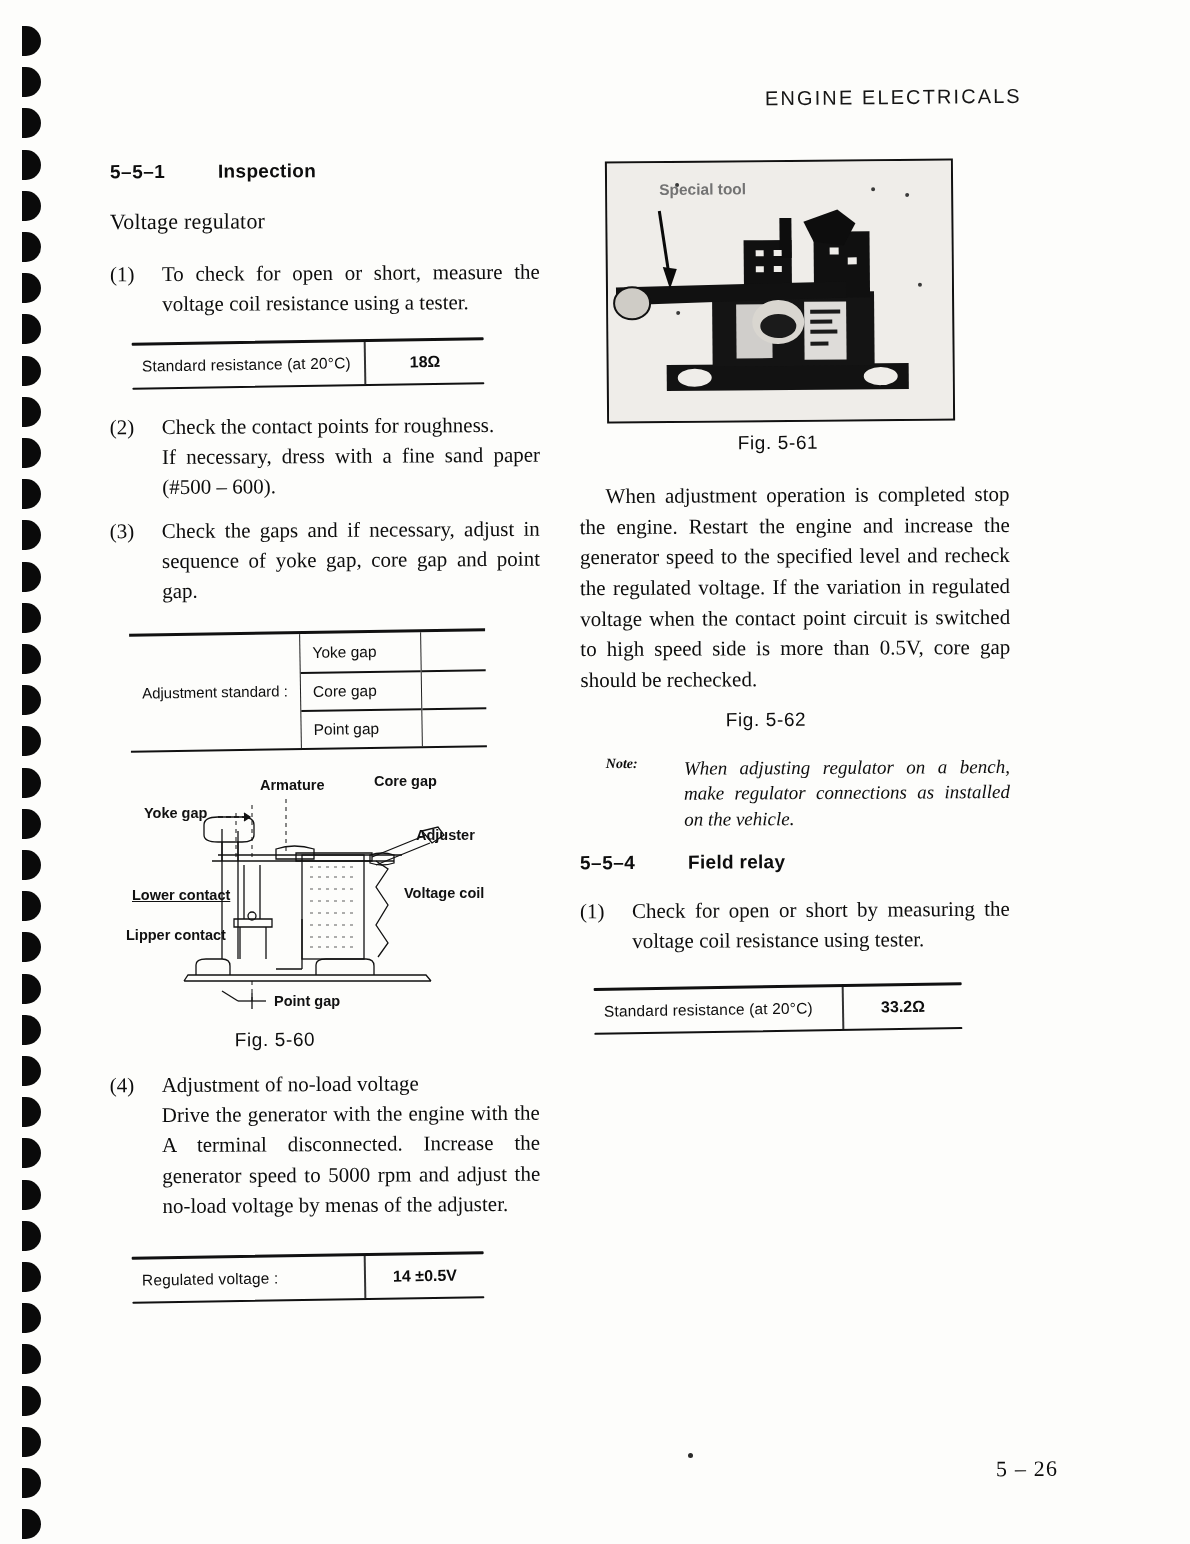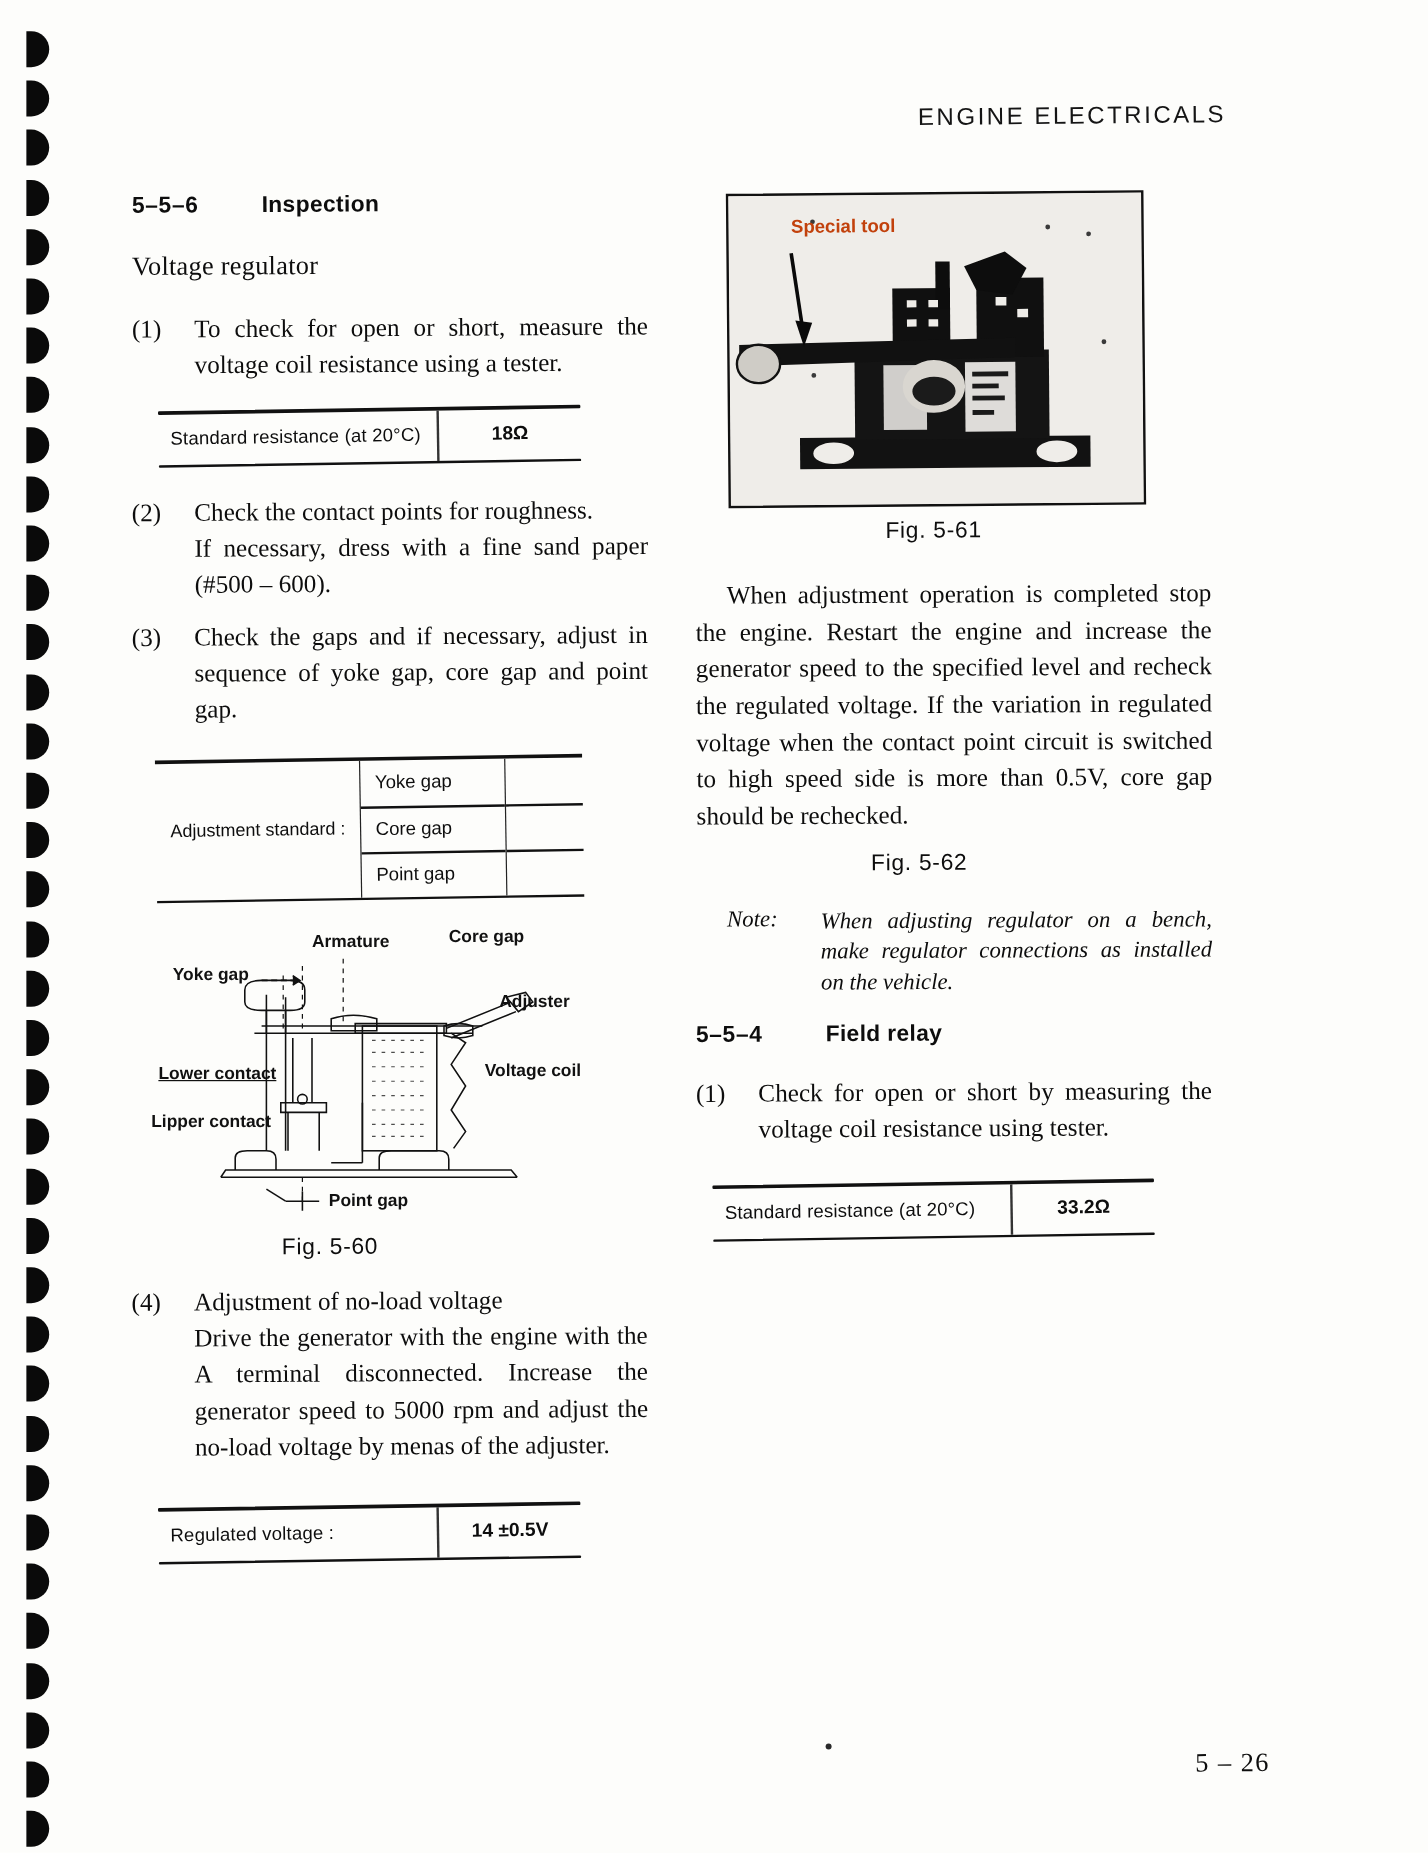--- a/index.html
+++ b/index.html
@@ -221,21 +221,21 @@
     overflow: hidden;
     transform: rotate(-0.5deg);
   }
   .photo-label {
     position: absolute;
     left: 52px;
     top: 18px;
     font-family: "Liberation Sans", sans-serif;
     font-size: 15.5px;
     font-weight: 600;
-    color: #c2410c;
+    color: #737373;
     z-index: 4;
     white-space: nowrap;
   }
 
   .diagram-wrap {
     position: relative;
     width: 380px;
     height: 250px;
     margin: 4px 0 0 16px;
   }
@@ -276,21 +276,22 @@
   
   .note {
     display: flex;
     margin: 24px 0 20px 26px;
     transform: rotate(-0.3deg);
   }
   .note-tag {
     width: 78px;
     flex: 0 0 78px;
     font-style: italic;
-    font-size: 19px;
+    font-size: 14px;
+    font-weight: bold;
   }
   .note-body {
     flex: 1;
     font-style: italic;
     font-size: 19px;
     line-height: 1.34;
     text-align: justify;
   }
 
   
@@ -354,21 +355,21 @@
       <div class="bind-hole" style="top: 1426.8px;"></div>
       <div class="bind-hole" style="top: 1468px;"></div>
       <div class="bind-hole" style="top: 1509.2px;"></div>
     </div>
 
   <div class="header-title">ENGINE  ELECTRICALS</div>
 
   <div class="col-left">
 
     <div class="sec-head">
-      <span class="sec-num">5–5–6</span>
+      <span class="sec-num">5–5–1</span>
       <span class="sec-label">Inspection</span>
     </div>
 
     <div class="sub-title">Voltage regulator</div>
 
     <div class="item">
       <div class="item-num">(1)</div>
       <div class="item-body">To check for open or short, measure the voltage coil resistance using a tester.</div>
     </div>
 

